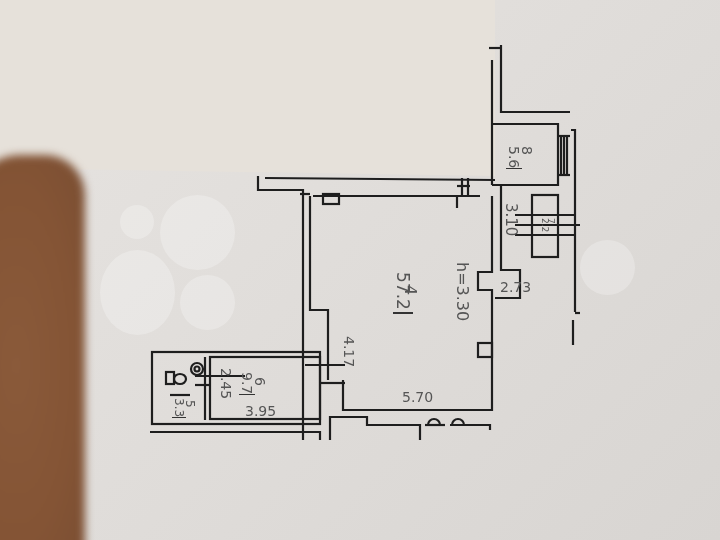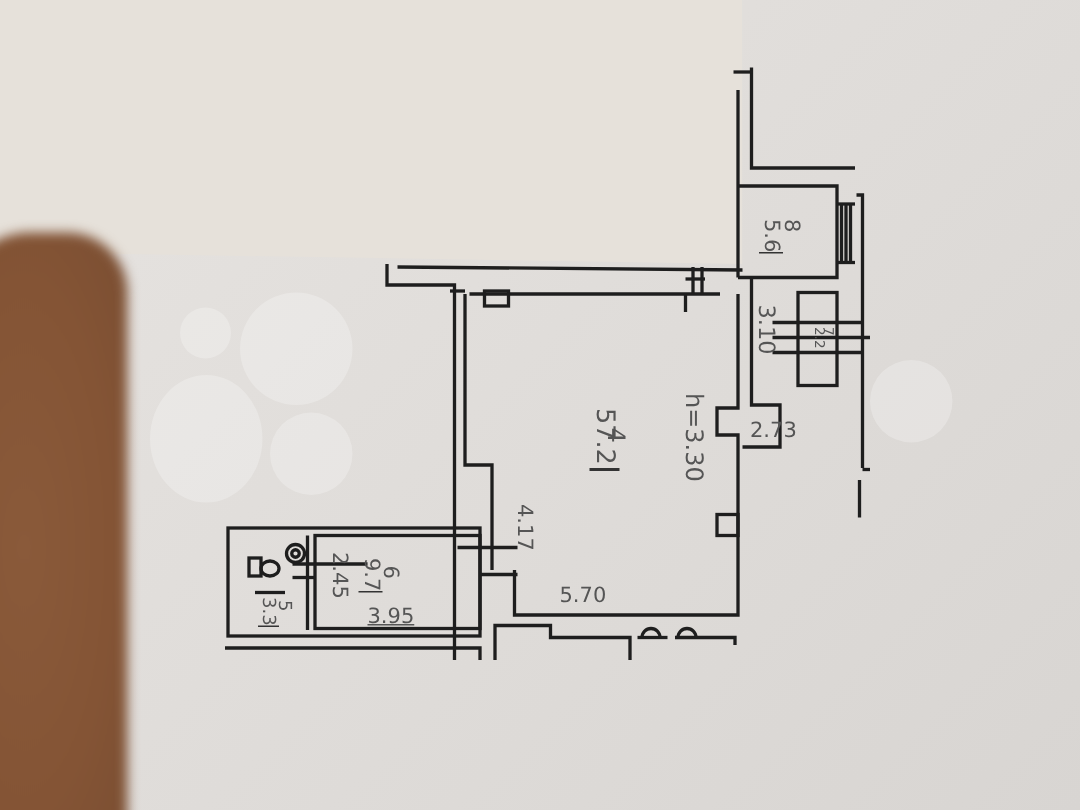--- a/index.html
+++ b/index.html
@@ -99,15 +99,15 @@
 
 <div class="lbl rot" style="left:268px;top:377px;font-size:14px;">6</div>
 <div class="lbl rot" style="left:255px;top:372px;font-size:14px;border-right:1.5px solid #333;">9.7</div>
 
 <div class="lbl rot" style="left:197px;top:400px;font-size:12px;">5</div>
 <div class="lbl rot" style="left:186px;top:398px;font-size:12px;border-right:1.5px solid #333;">3.3</div>
 
 <div class="lbl rot" style="left:520px;top:203px;">3.10</div>
 <div class="lbl" style="left:500px;top:279px;font-size:14px;">2.73</div>
 <div class="lbl rot" style="left:357px;top:336px;font-size:14px;">4.17</div>
-<div class="lbl" style="left:373px;top:389px;font-size:14px;">5.70</div>
+<div class="lbl" style="left:402px;top:389px;font-size:14px;">5.70</div>
 <div class="lbl rot" style="left:234px;top:368px;font-size:14px;">2.45</div>
-<div class="lbl" style="left:245px;top:403px;font-size:14px;text-decoration:underline;">3.95</div>
+<div class="lbl" style="left:245px;top:403px;font-size:14px;">3.95</div>
 
 </body></html>

